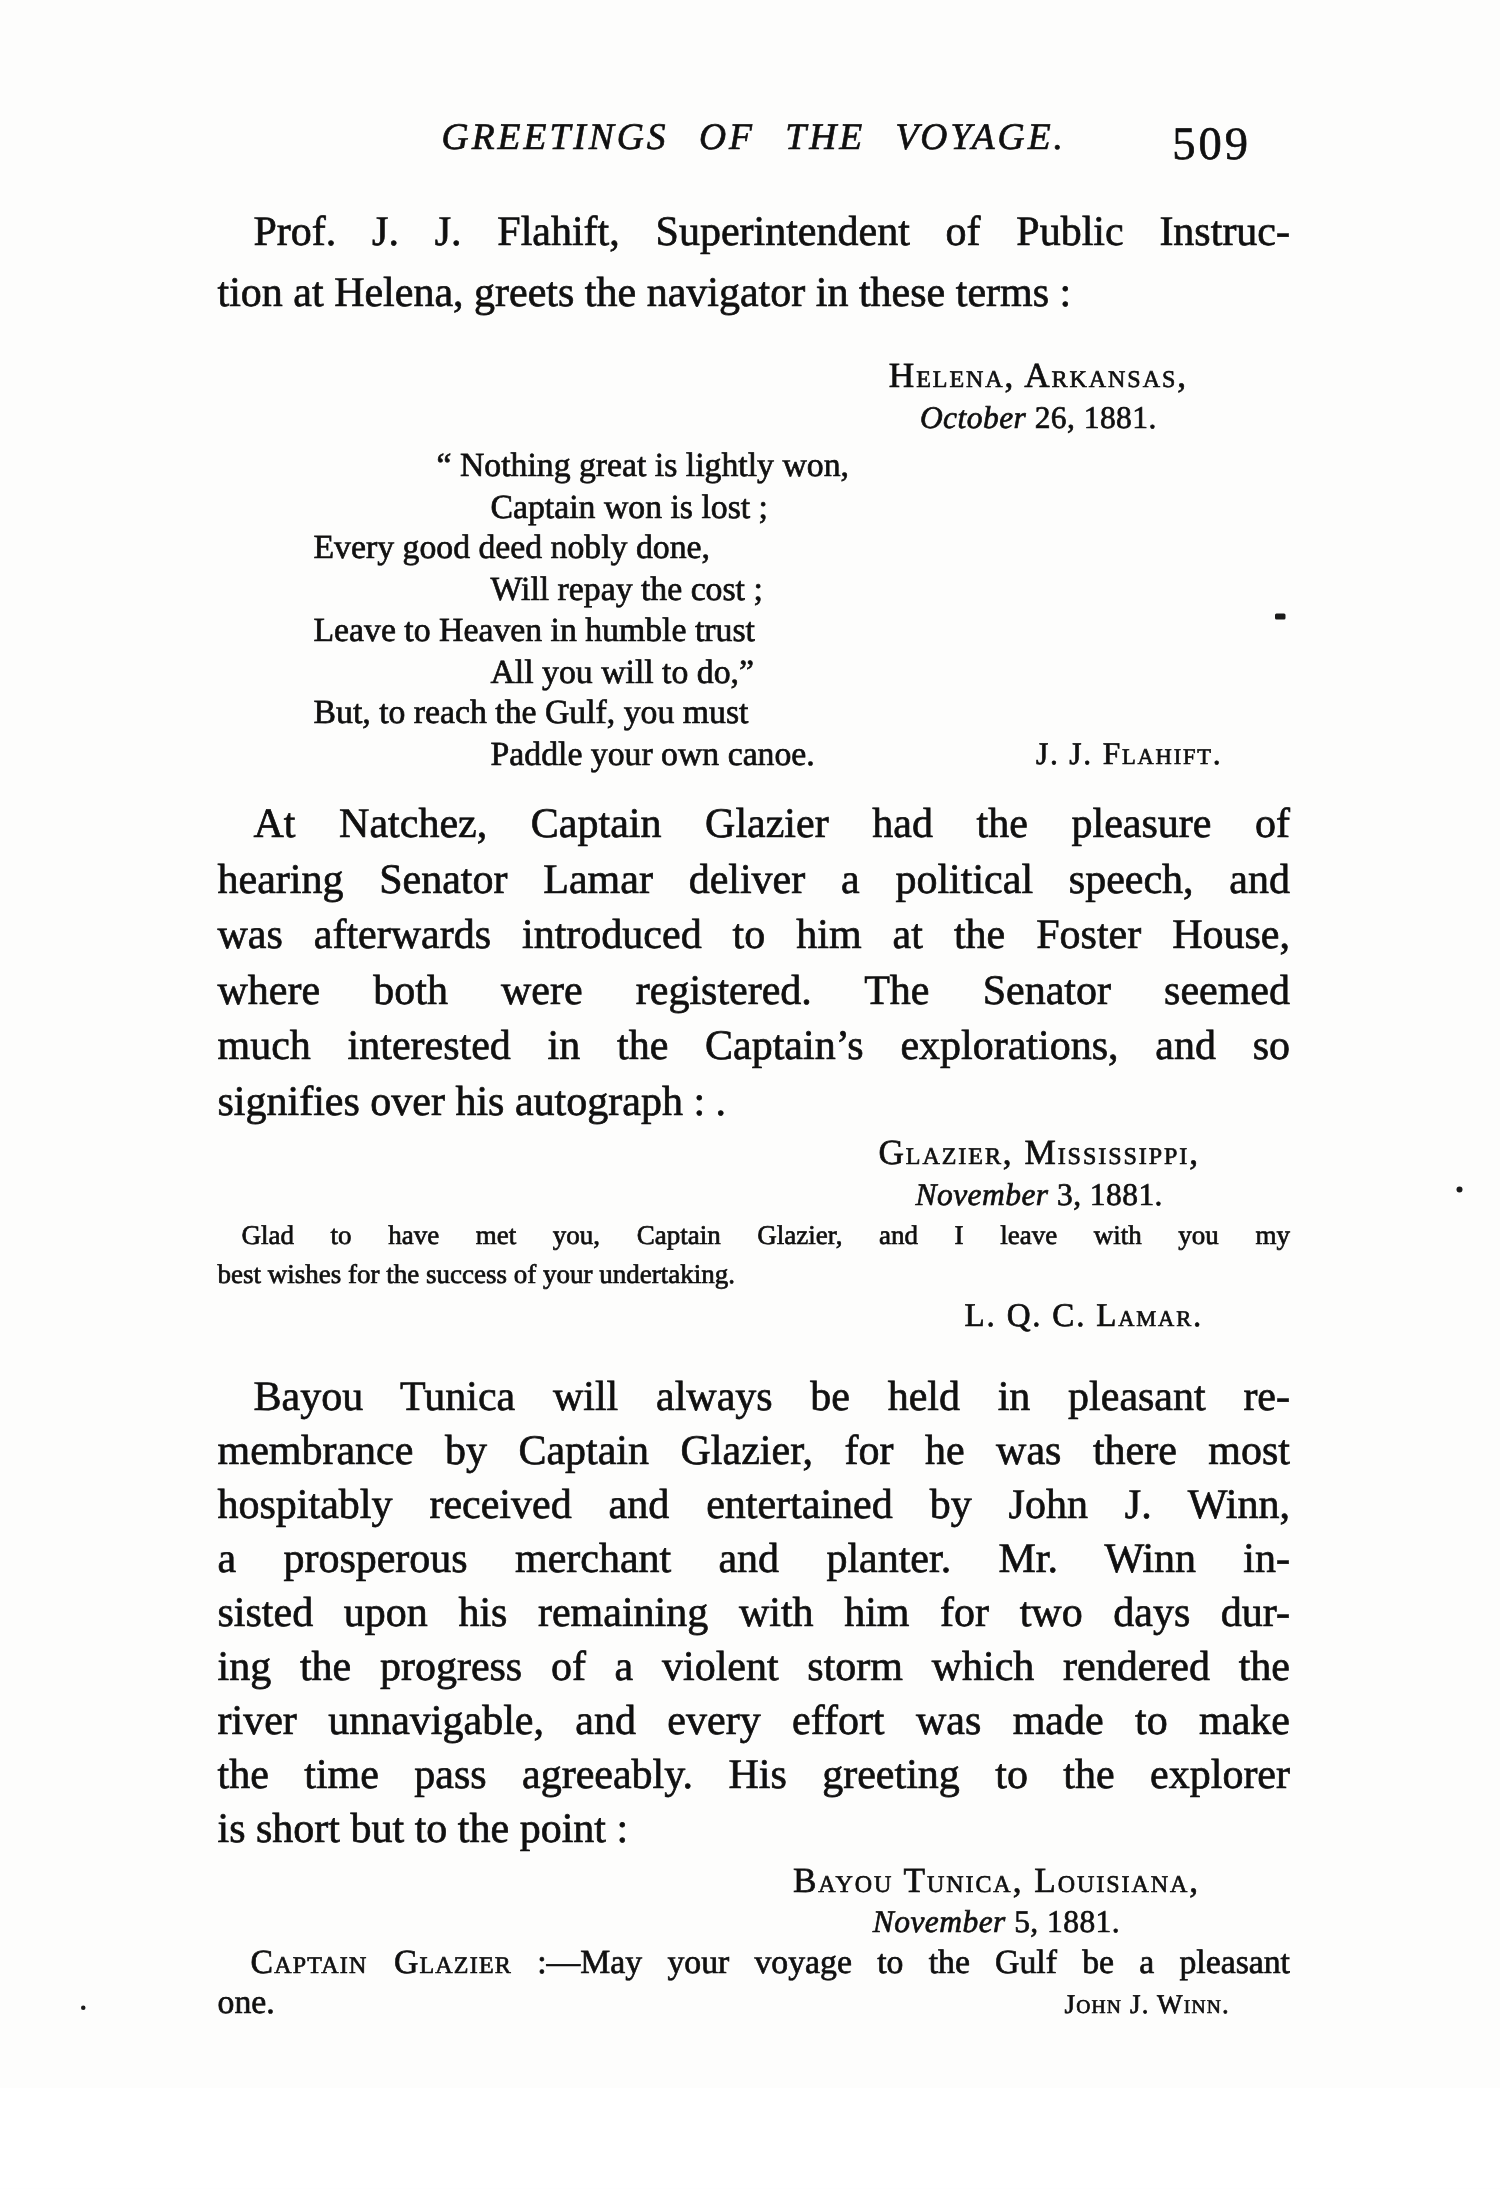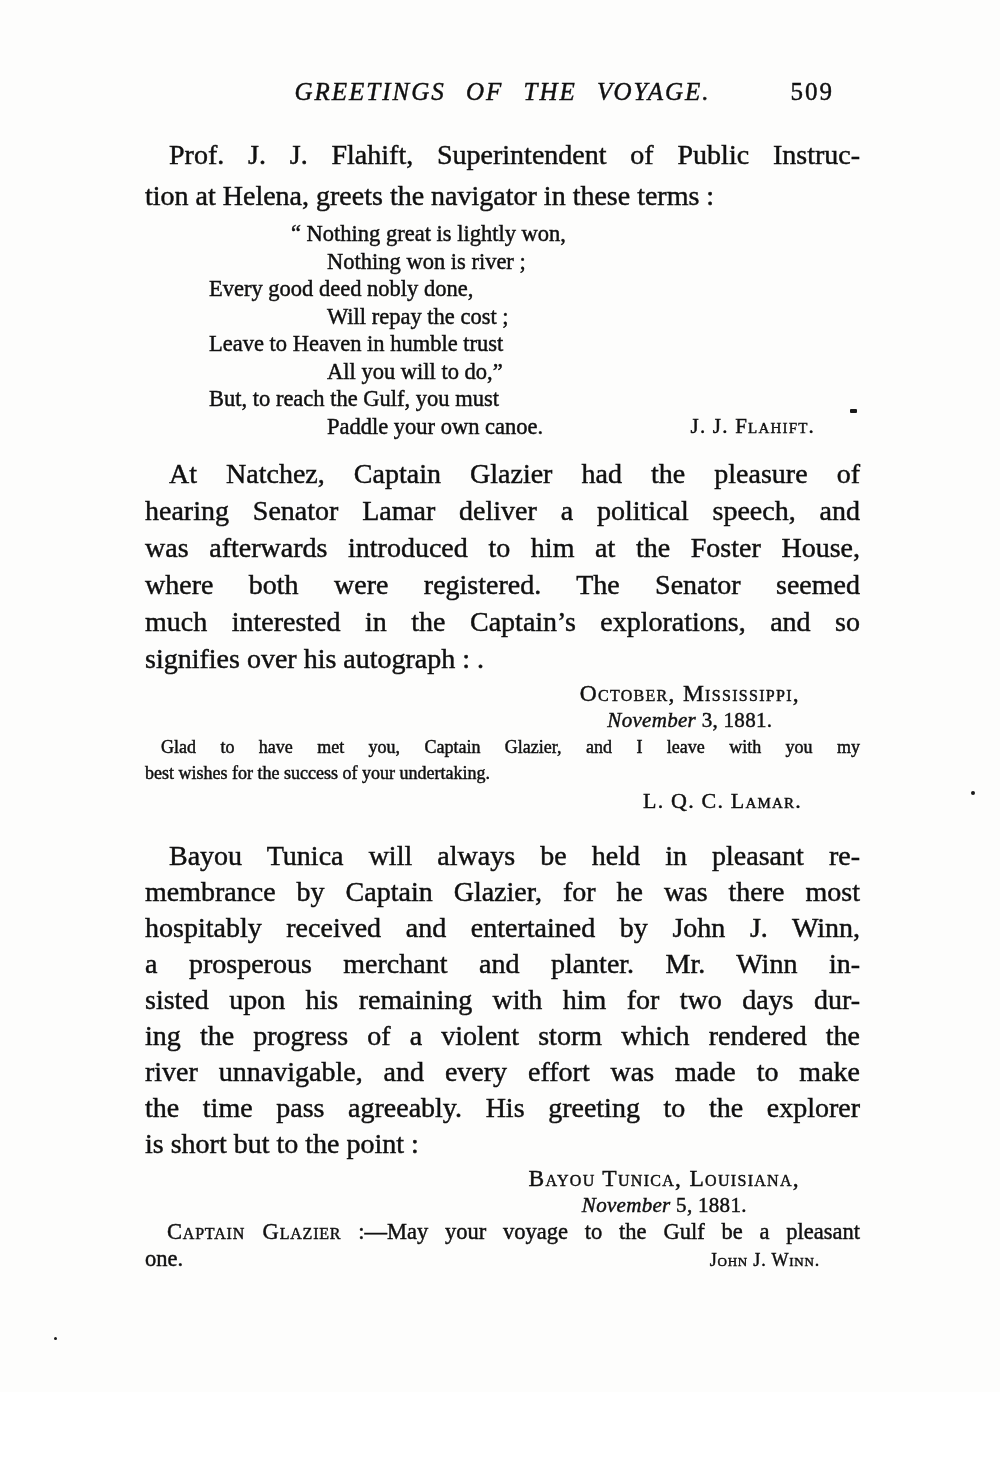--- a/index.html
+++ b/index.html
@@ -26,21 +26,21 @@
     letter-spacing: 2px;
     word-spacing: 12px;
     white-space: nowrap;
   }
   .page-num {
     position: absolute;
     right: 26px; top: 0;
     font-style: normal;
     letter-spacing: 2px;
     word-spacing: normal;
-    font-size: 25px;
+    font-size: 31px;
   }
 
   
   .para { font-size: 28px; }
   .p1 { margin-top: 24px; line-height: 41px; }
   .p2 { margin-top: 15px; line-height: 37px; }
   .p3 { margin-top: 24px; line-height: 36px; }
   .jl { text-align: justify; text-align-last: justify; text-justify: inter-word; }
   .ll { text-align: left; }
   .ind { padding-left: 24px; }
@@ -111,24 +111,28 @@
   <div class="running-head">
     <span class="head-title">GREETINGS OF THE VOYAGE.</span>
     <span class="page-num">509</span>
   </div>
 
   <div class="para p1">
     <div class="jl ind">Prof. J. J. Flahift, Superintendent of Public Instruc-</div>
     <div class="ll">tion at Helena, greets the navigator in these terms :</div>
   </div>
 
+  <div class="dateline dl1">
+    <div class="place">Helena, Arkansas,</div>
+    <div class="date"><span class="it">October</span> <span>26, 1881.</span></div>
+  </div>
 
   <div class="poem">
     <div class="pl q">“ Nothing great is lightly won,</div>
-    <div class="pl b">Nothing won is river ;</div>
+    <div class="pl b">Captain won is lost ;</div>
     <div class="pl a">Every good deed nobly done,</div>
     <div class="pl b">Will repay the cost ;</div>
     <div class="pl a">Leave to Heaven in humble trust</div>
     <div class="pl b">All you will to do,”</div>
     <div class="pl a">But, to reach the Gulf, you must</div>
     <div class="pl b poem-last">
       <span>Paddle your own canoe.</span>
       <span class="sig-inline">J. J. Flahift.</span>
     </div>
   </div>
@@ -136,21 +140,21 @@
   <div class="para p2">
     <div class="jl ind">At Natchez, Captain Glazier had the pleasure of</div>
     <div class="jl">hearing Senator Lamar deliver a political speech, and</div>
     <div class="jl">was afterwards introduced to him at the Foster House,</div>
     <div class="jl">where both were registered.  The Senator seemed</div>
     <div class="jl">much interested in the Captain’s explorations, and so</div>
     <div class="ll">signifies over his autograph : .</div>
   </div>
 
   <div class="dateline dl2">
-    <div class="place">October, Mississippi,</div>
+    <div class="place">Glazier, Mississippi,</div>
     <div class="date"><span class="it">November</span> <span>3, 1881.</span></div>
   </div>
 
   <div class="letter-body">
     <div class="jl ind2">Glad to have met you, Captain Glazier, and I leave with you my</div>
     <div class="ll">best wishes for the success of your undertaking.</div>
   </div>
   <div class="sig-line">L. Q. C. Lamar.</div>
 
   <div class="para p3">

